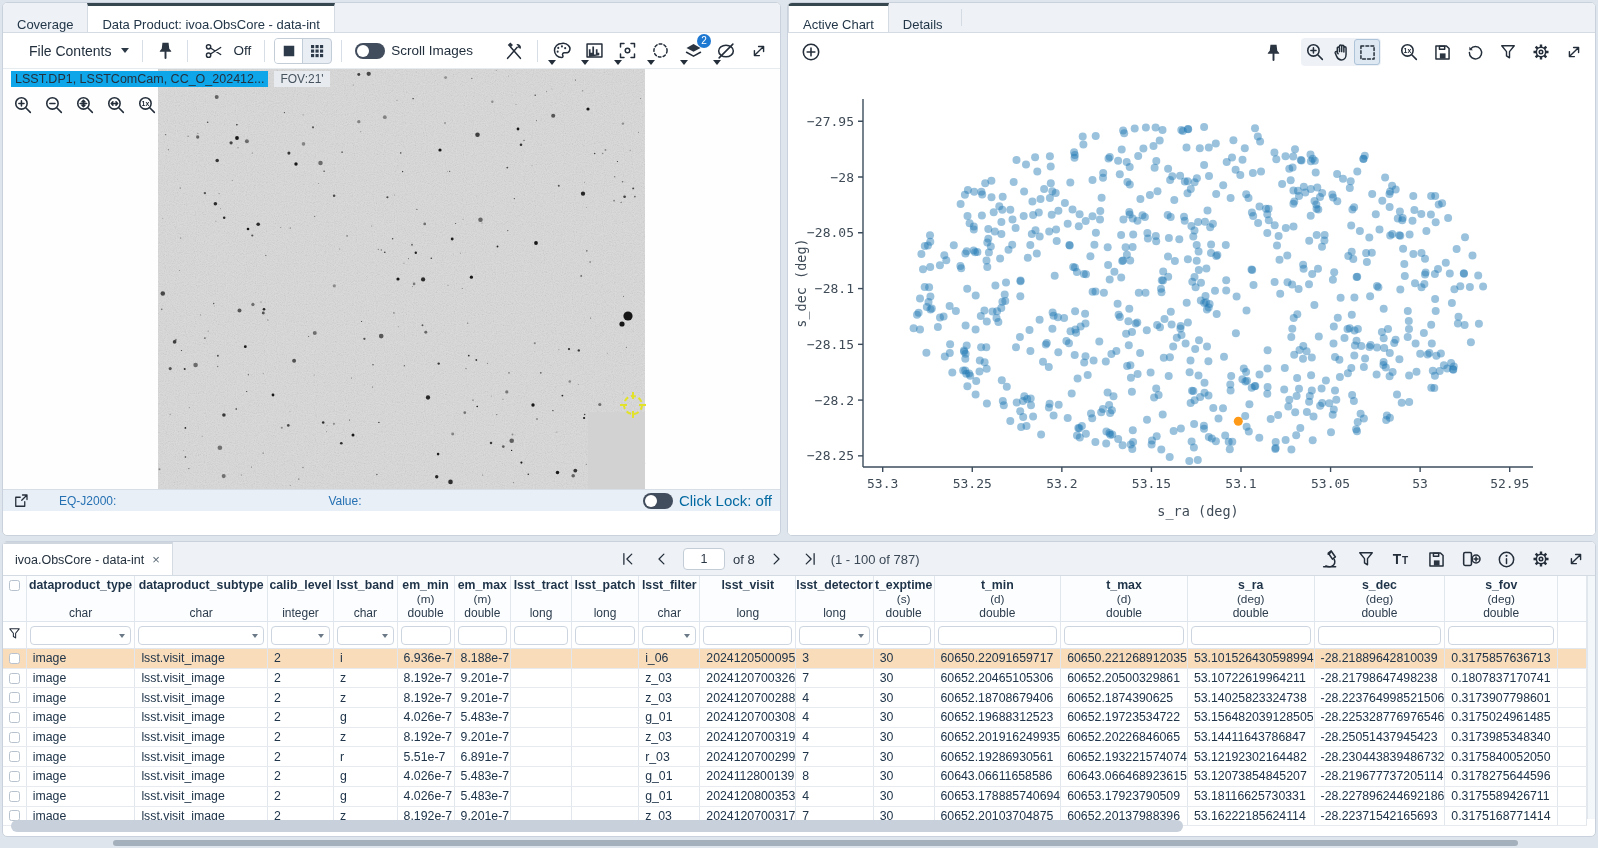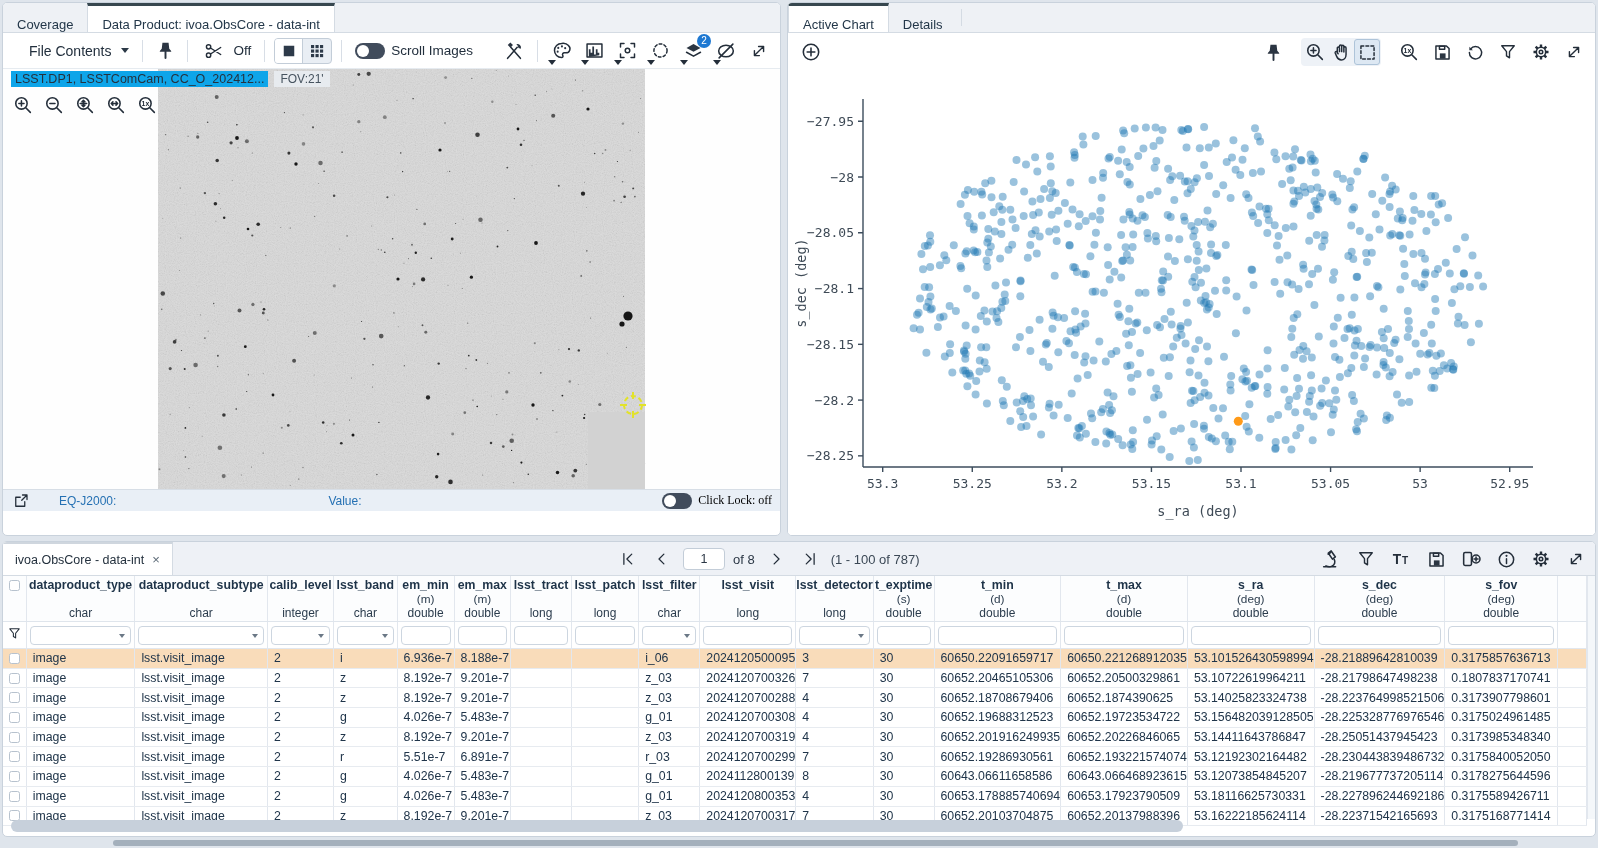--- a/index.html
+++ b/index.html
@@ -48,21 +48,21 @@
   #img-title-row { position:absolute; left:8px; top:2px; display:flex; gap:6px; align-items:center; }
   #img-title { background:#0ea5e9; font-size:12.5px; color:#24313e; padding:1px 4px; }
   #img-fov { background:#e7ebef; font-size:12px; color:#46535f; padding:1px 6px; }
   #img-zoom-row { position:absolute; left:6px; top:22px; display:flex; gap:4px; }
   #img-zoom-row .ic { width:27px; height:27px; }
 
   
   #statusbar { height:22px; background:#e9eff6; border-top:1px solid #d7dee6; display:flex; align-items:center; font-size:12px; padding:0 8px; }
   #statusbar .coord { color:#2470b3; margin-left:28px; }
   #statusbar .val { color:#2470b3; margin-left:212px; }
-  #statusbar .lockwrap { margin-left:auto; display:flex; align-items:center; gap:6px; color:#000000; font-size:12px;font-family:Liberation Serif, serif; }
+  #statusbar .lockwrap { margin-left:auto; display:flex; align-items:center; gap:6px; color:#0369a1; font-size:15px; }
 
   
   #chart-area { height:466px; background:#fff; }
   #chart-svg text { font-family:"DejaVu Sans Mono", monospace; fill:#3e4a56; }
 
   
   #tbl-titlebar { height:34px; background:#eef1f6; border-bottom:1px solid #d4dbe3; display:flex; align-items:stretch; position:relative; }
   #tbl-tab { background:#fff; border-right:1px solid #d4dbe3; border-top:2px solid #cfd6de; display:flex; align-items:center; gap:8px; padding:0 12px; font-size:12.5px; color:#23303d; }
   #tbl-tab .x { color:#5c6a77; font-size:13px; }
   #pager { position:absolute; left:612px; top:0; height:34px; display:flex; align-items:center; gap:8px; font-size:13px; color:#2b3745; }

